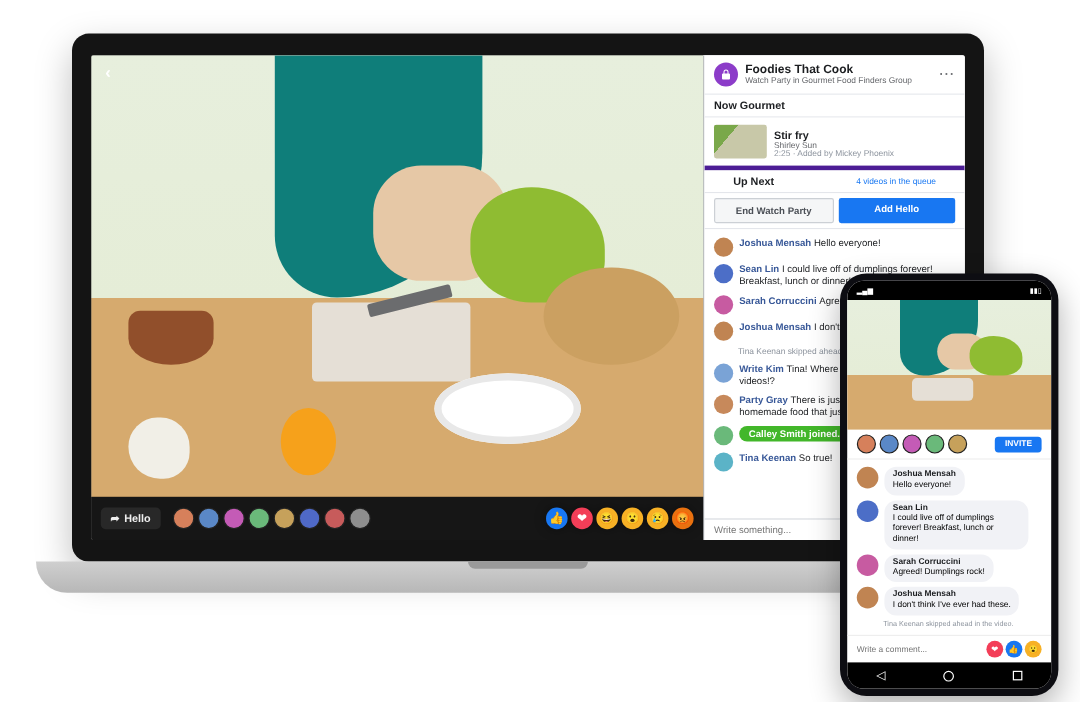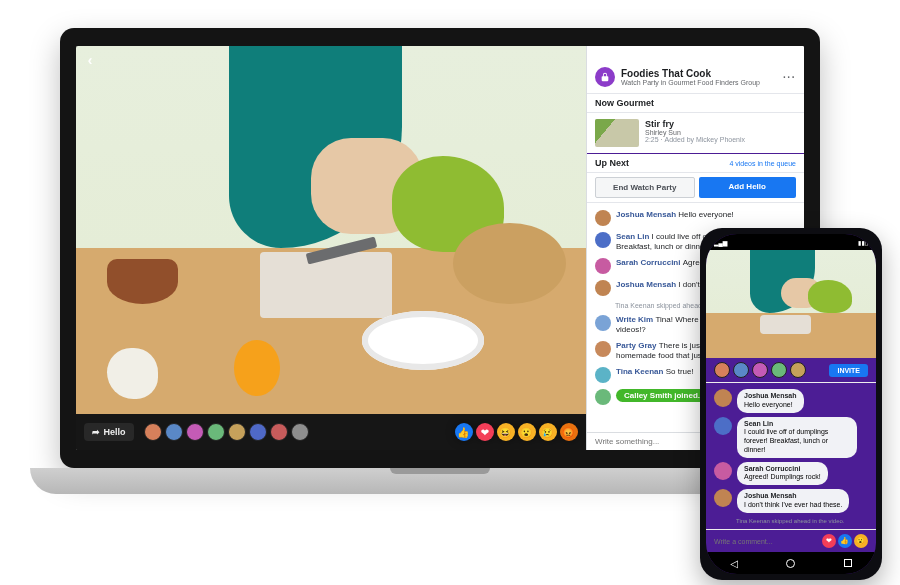--- a/index.html
+++ b/index.html
@@ -96,32 +96,32 @@
   .r-wow{background:#f7b125;color:#5a3a00}
   .r-sad{background:#f7b125;color:#5a3a00}
   .r-angry{background:#e9710f;color:#fff}
 
   
   .sidebar{
     flex:1;height:100%;background:#f2f3f5;font-size:9px;color:#1c1e21;
     display:flex;flex-direction:column;overflow:hidden;border-left:1px solid #dadde1;
   }
   .sb-section{background:#fff;padding:6px 8px;border-bottom:1px solid #e4e6eb;}
-  .sb-header{display:flex;align-items:center;gap:6px;margin-top:15px;}
+  .sb-header{display:flex;align-items:center;gap:6px;}
   .sb-icon{width:20px;height:20px;border-radius:50%;background:#8c3cc9;display:flex;align-items:center;justify-content:center;}
   .sb-icon svg{width:10px;height:10px;fill:#fff;}
   .sb-title{font-weight:700;font-size:10px;}
   .sb-sub{font-size:7px;color:#65676b;}
   .sb-menu{margin-left:auto;color:#65676b;letter-spacing:1px;font-weight:bold;font-size:10px;cursor:pointer;}
   .sb-label{font-weight:700;font-size:9px;padding:4px 8px;background:#fff;border-bottom:1px solid #e4e6eb;}
-  .up-next-row{display:flex;justify-content:space-between;align-items:center;padding:4px 8px;background:#fff;border-bottom:1px solid #e4e6eb;}
+  .up-next-row{display:flex;justify-content:space-between;align-items:center;padding:4px 24px;background:#fff;border-bottom:1px solid #e4e6eb;}
   .up-next-row .lab{font-weight:700;}
   .up-next-row .count{color:#1877f2;font-size:7px;}
 
-  .queue-item{display:flex;gap:6px;padding:6px 8px;background:#fff;border-bottom:1px solid #4c1d95;}
+  .queue-item{display:flex;gap:6px;padding:6px 8px;background:#fff;border-bottom:4px solid #4c1d95;align-items:flex-end;}
   .queue-thumb{width:44px;height:28px;background:#c8c8a8;border-radius:2px;flex-shrink:0;position:relative;overflow:hidden;}
   .queue-thumb.pizza{background:#d6b36e}
   .queue-thumb::after{content:"";position:absolute;inset:0;background:linear-gradient(130deg,#7aa84a 30%,transparent 30%);}
   .queue-info .t{font-weight:700;font-size:9px;}
   .queue-info .a{font-size:7px;color:#65676b;}
   .queue-info .m{font-size:7px;color:#8d949e;}
 
   .btn-row{display:flex;gap:4px;padding:4px 8px;background:#fff;border-bottom:1px solid #e4e6eb;}
   .btn{flex:1;font-size:8px;font-weight:700;text-align:center;padding:5px 0;border-radius:2px;cursor:pointer;}
   .btn-grey{background:#f5f6f7;border:1px solid #ccd0d5;color:#4b4f56;}
@@ -140,21 +140,21 @@
   .ava.c6{background:#c7895b}.ava.c7{background:#5bb3c7}.ava.c8{background:#6ab97a}
 
   .composer{border-top:1px solid #dadde1;padding:4px 8px;background:#fff;display:flex;align-items:center;}
   .composer input{border:0;outline:0;font-size:8px;flex:1;color:#65676b;background:transparent;}
 
   
   .phone{
     position:absolute;right:18px;top:228px;width:182px;height:352px;
     background:#0d0d12;border-radius:22px;padding:6px;box-shadow:0 10px 26px rgba(0,0,0,.3);
   }
-  .phone-screen{width:100%;height:100%;background:#4c1d95;border-radius:31px;overflow:hidden;display:flex;flex-direction:column;}
+  .phone-screen{width:100%;height:100%;background:#ffffff;border-radius:14px;overflow:hidden;display:flex;flex-direction:column;}
   .phone-status{height:16px;background:#000;display:flex;justify-content:space-between;align-items:center;padding:0 8px;color:#fff;font-size:6px;}
   .p-video{height:108px;background:linear-gradient(180deg,#e7efdd 0%,#e5edd7 58%,#d6aa6e 58%);position:relative;overflow:hidden;}
   .p-video .apron{left:26%;width:38%;height:58%}
   .p-video .arm{left:44%;top:26%;width:24%;height:28%}
   .p-video .board{left:32%;top:60%;width:30%;height:18%}
   .p-video .lettuce{left:60%;top:28%;width:26%;height:30%}
 
   .p-watchers{padding:4px 8px;display:flex;align-items:center;gap:3px;border-bottom:1px solid #eee;}
   .p-watchers .viewer{width:16px;height:16px;}
   .invite{margin-left:auto;background:#1877f2;color:#fff;font-size:7px;font-weight:700;padding:3px 8px;border-radius:3px;}
@@ -280,26 +280,26 @@
             <div class="sys">Tina Keenan skipped ahead in the video.</div>
             <div class="msg">
               <div class="ava c5"></div>
               <div class="bubble-plain"><span class="n">Write Kim</span><span>Tina! Where do you find these great videos!?</span></div>
             </div>
             <div class="msg">
               <div class="ava c6"></div>
               <div class="bubble-plain"><span class="n">Party Gray</span><span>There is just something about homemade food that just tastes better.</span></div>
             </div>
             <div class="msg">
+              <div class="ava c8"></div>
+              <span class="pill">Calley Smith joined.</span>
+            </div>
+            <div class="msg">
               <div class="ava c7"></div>
               <div class="bubble-plain"><span class="n">Tina Keenan</span><span>So true!</span></div>
-            </div>
-            <div class="msg">
-              <div class="ava c8"></div>
-              <span class="pill">Calley Smith joined.</span>
             </div>
           </div>
 
         <div class="composer">
           <input placeholder="Write something..." style="">
         </div>
       </div>
 
     </div>
   </div>

